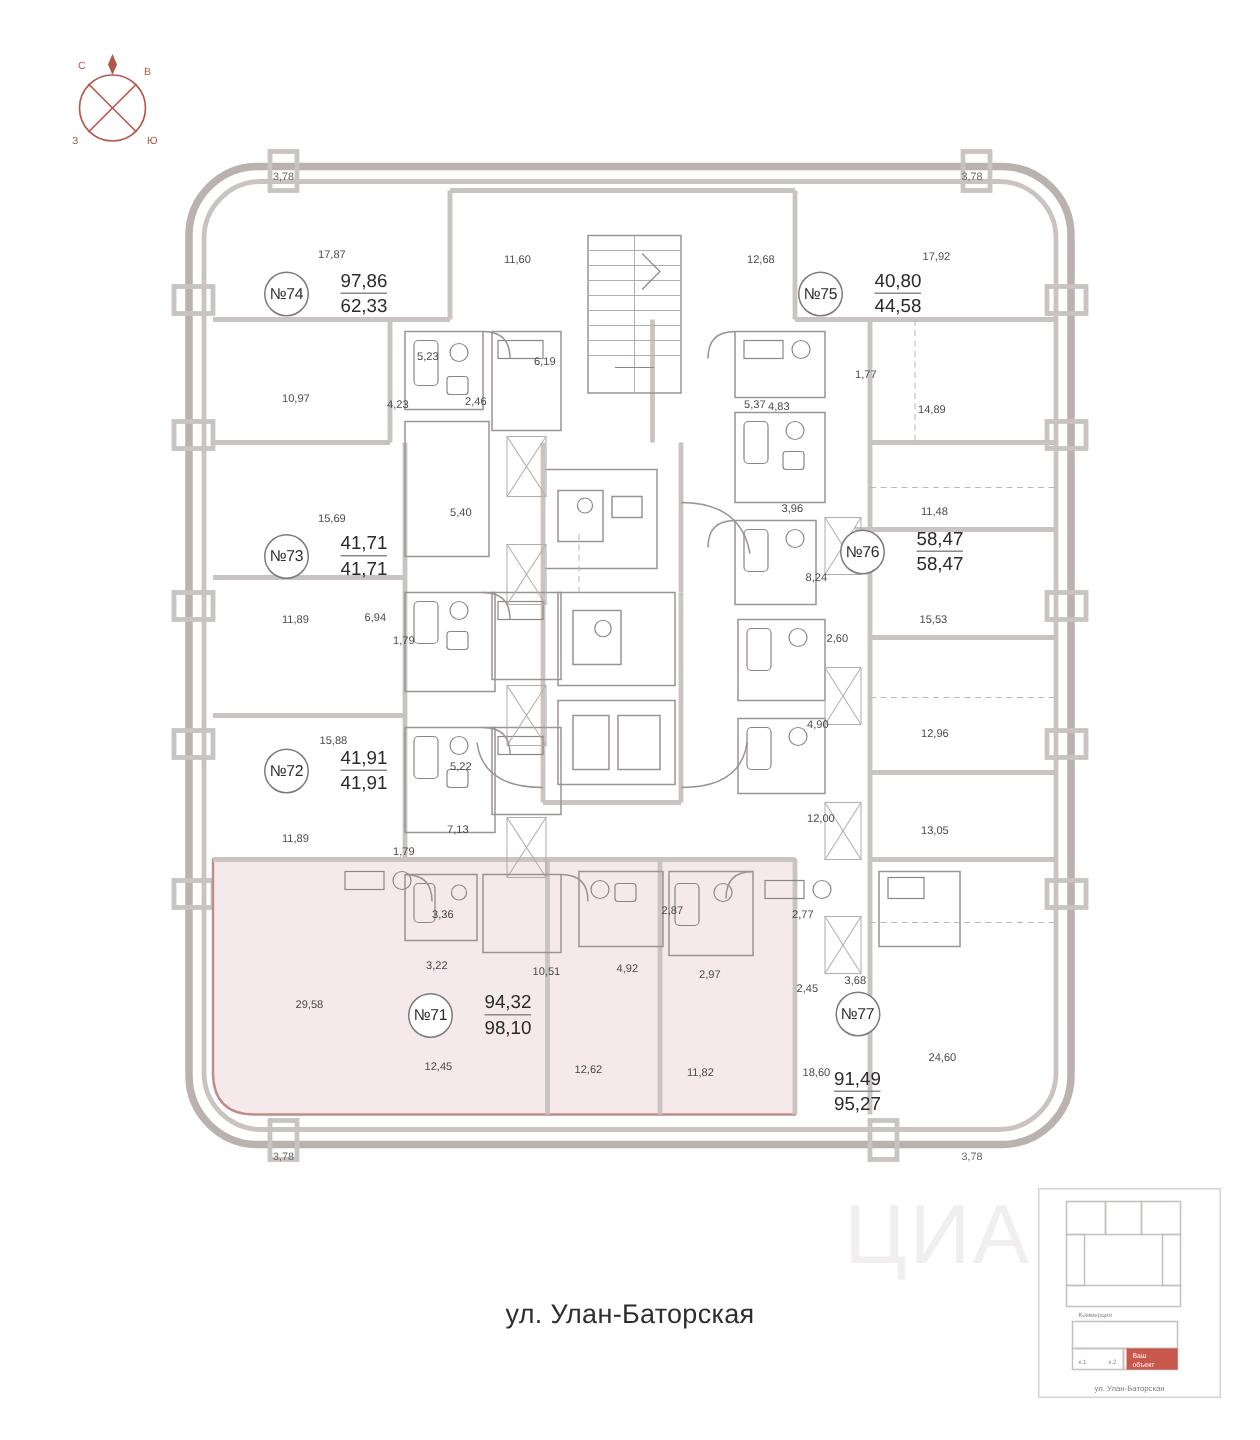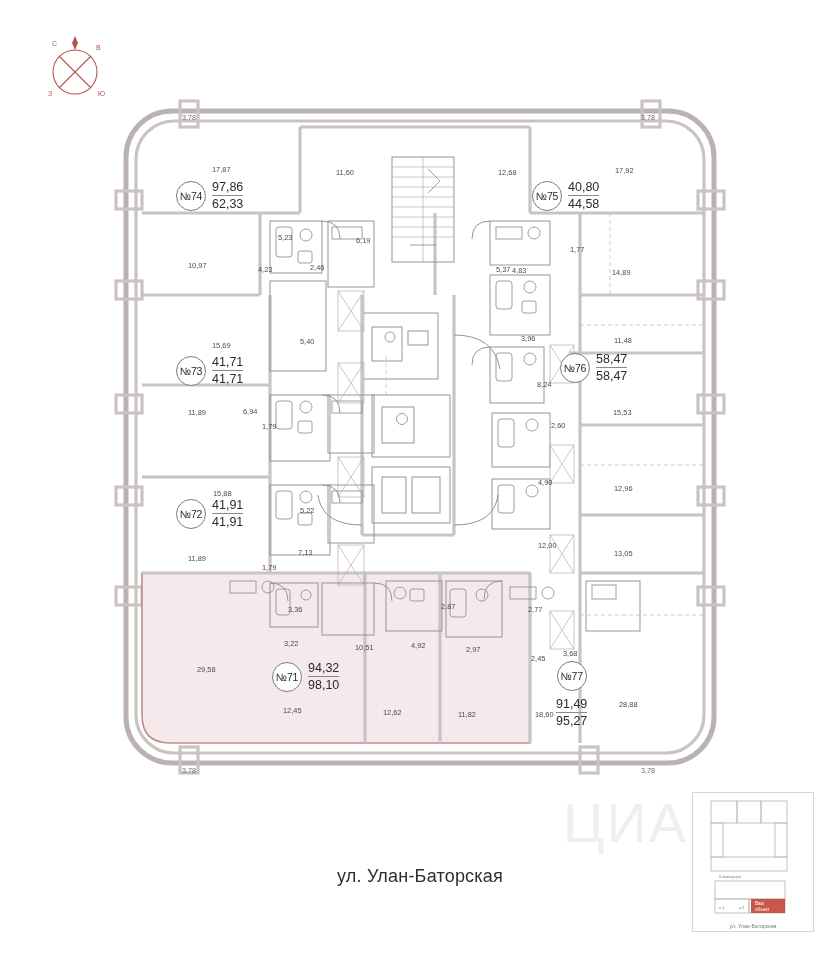--- a/index.html
+++ b/index.html
@@ -36,21 +36,21 @@
 
   
   .plan { position: absolute; left: 110px; top: 95px; width: 620px; height: 700px; }
   .plan svg { display: block; }
 
   
   .apt {
     position: absolute;
     display: flex;
     align-items: center;
-    gap: 6px;
+    gap: 21px;
     pointer-events: auto;
   }
   .apt .circle {
     width: 30px; height: 30px; border-radius: 50%;
     border: 1.2px solid #7c7c7c;
     background: #fff;
     display: flex; align-items: center; justify-content: center;
     font-size: 10.5px; color: #2b2b2b;
     letter-spacing: -0.2px;
   }
@@ -429,21 +429,21 @@
   <div class="rnum" style="left:288px; top:605px;">3,36</div>
   <div class="rnum" style="left:441px; top:602px;">2,87</div>
   <div class="rnum" style="left:528px; top:605px;">2,77</div>
   <div class="rnum" style="left:197px; top:665px;">29,58</div>
   <div class="rnum" style="left:284px; top:639px;">3,22</div>
   <div class="rnum" style="left:355px; top:643px;">10,51</div>
   <div class="rnum" style="left:411px; top:641px;">4,92</div>
   <div class="rnum" style="left:466px; top:645px;">2,97</div>
   <div class="rnum" style="left:531px; top:654px;">2,45</div>
   <div class="rnum" style="left:563px; top:649px;">3,68</div>
-  <div class="rnum" style="left:619px; top:700px;">28,88</div>
+  <div class="rnum" style="left:619px; top:700px;">24,60</div>
   <div class="rnum" style="left:283px; top:706px;">12,45</div>
   <div class="rnum" style="left:383px; top:708px;">12,62</div>
   <div class="rnum" style="left:458px; top:710px;">11,82</div>
   <div class="rnum" style="left:535px; top:710px;">18,60</div>
 
   <div class="dim" style="left:182px; top:113px;">3,78</div>
   <div class="dim" style="left:641px; top:113px;">3,78</div>
   <div class="dim" style="left:182px; top:766px;">3,78</div>
   <div class="dim" style="left:641px; top:766px;">3,78</div>
 

